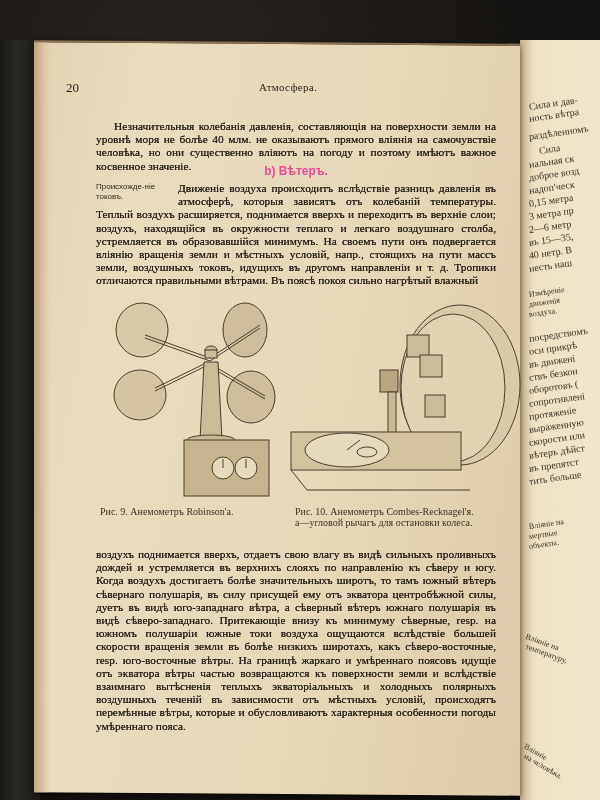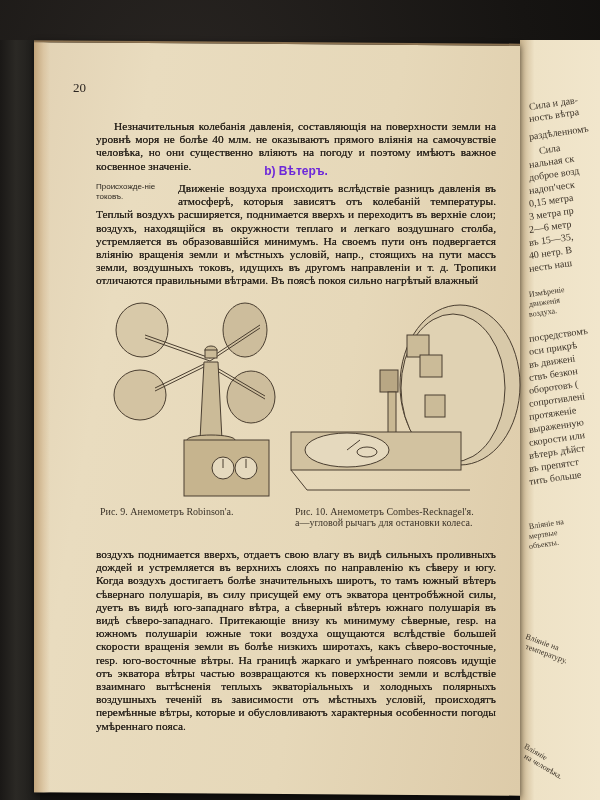--- a/index.html
+++ b/index.html
@@ -30,30 +30,30 @@
     overflow:hidden;
   }
   .right-page .frag {
     position:absolute; left:8px; font-size:10px; line-height:13px; color:#3c3328;
     white-space:nowrap; transform: rotate(-8deg); transform-origin: left top;
   }
   .header {
     position:absolute; left:58px; top:80px; width:460px; height:16px;
     font-size:11px; color:#2b2520;
   }
-  .page-num { position:absolute; left:15px; top:0; font-size:13px; }
+  .page-num { position:absolute; left:8px; top:0; font-size:13px; }
   .running-head { position:absolute; left:0; width:100%; text-align:center; top:1px; font-size:11px; letter-spacing:0.3px; }
   .para {
     position:absolute; left:96px; width:400px; font-size:11.4px; line-height:13.2px;
     color:#2a241d; text-align:justify; text-indent:18px;
     text-shadow: 0 0 0.3px #2a241d;
   }
   .section-title {
     position:absolute; left:96px; width:400px; top:164px; text-align:center;
-    font-family: "Liberation Sans", "DejaVu Sans", sans-serif; font-weight:bold; font-size:12px; color:#6d28d9;
+    font-family: "Liberation Sans", "DejaVu Sans", sans-serif; font-weight:bold; font-size:12px; color:#ec4899;
   }
   .margin-note {
     position:absolute; left:96px; top:182px; width:66px; font-size:8px; line-height:10px;
     font-family: "Liberation Sans", "DejaVu Sans", sans-serif; color:#2d271f;
   }
   .fig { position:absolute; }
   .caption { position:absolute; font-size:10px; line-height:11px; color:#3a3228; }
 </style>
 </head>
 <body>
@@ -97,20 +97,21 @@
   <div class="frag" style="top:700px;font-size:8px;transform:rotate(30deg)">Вліяніе</div>
   <div class="frag" style="top:710px;font-size:8px;transform:rotate(30deg)">на человѣка.</div>
 </div>
 
 <div class="page">
   <div class="page-foxing"></div>
 </div>
 
 <div class="header">
   <span class="page-num">20</span>
+  <span class="running-head">Атмосфера.</span>
 </div>
 
 <div class="para" style="top:120px">Незначительныя колебанія давленія, составляющія на поверхности земли на уровнѣ моря не болѣе 40 млм. не оказываютъ прямого вліянія на самочувствіе человѣка, но они существенно вліяютъ на погоду и поэтому имѣютъ важное косвенное значеніе.</div>
 
 <div class="section-title">b) Вѣтеръ.</div>
 
 <div class="margin-note">Происхожде-ніе токовъ.</div>
 
 <div class="para" style="top:182px; text-indent:0; padding-left:0;">
   <span style="display:inline-block;width:82px;float:left;height:26px;"></span>

